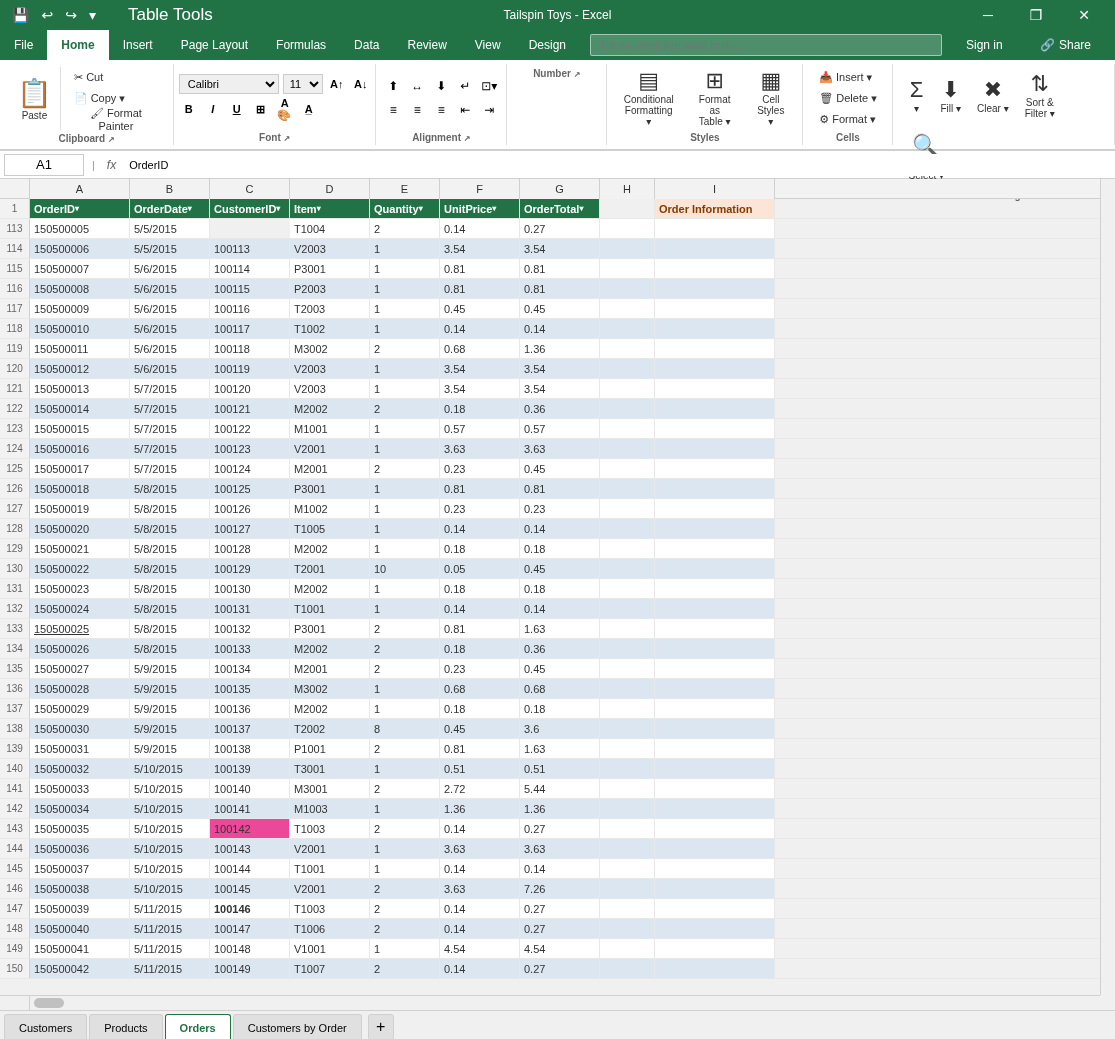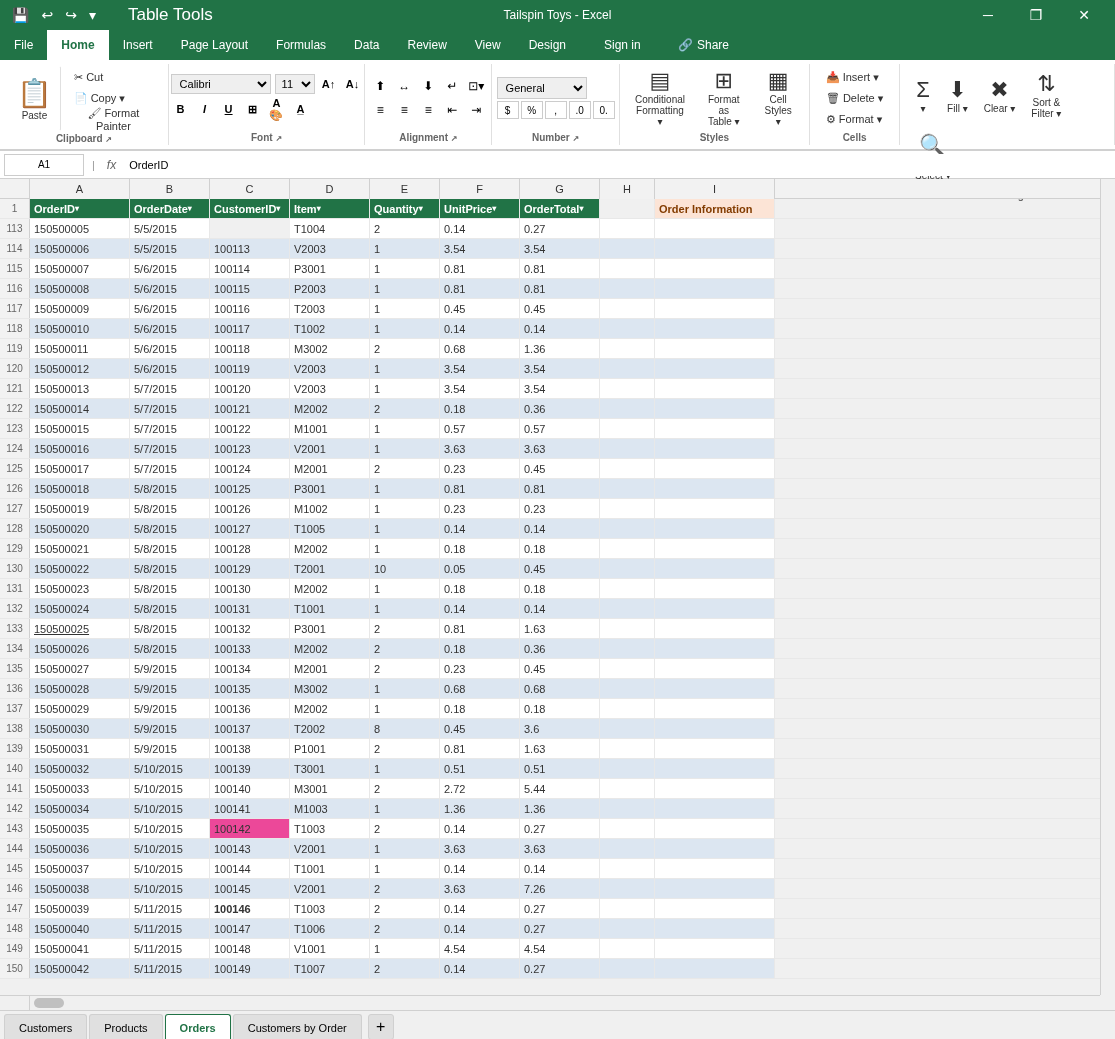--- a/index.html
+++ b/index.html
@@ -54,21 +54,21 @@
     
     .align-row { display: flex; gap: 2px; }
     .align-btn { width: 22px; height: 22px; border: 1px solid transparent; background: transparent; cursor: pointer; font-size: 12px; display: flex; align-items: center; justify-content: center; border-radius: 2px; }
 
     
     .number-select { width: 90px; height: 22px; font-size: 11px; border: 1px solid #ccc; padding: 0 4px; }
     .number-btn { width: 22px; height: 18px; border: 1px solid #ccc; background: white; cursor: pointer; font-size: 10px; }
 
     
     .formula-bar { display: flex; align-items: center; height: 28px; background: white; border-bottom: 1px solid #d0d0d0; padding: 0 4px; gap: 4px; }
-    .name-box { width: 80px; height: 22px; border: 1px solid #ccc; font-size: 10px; padding: 0 4px; text-align: center; }
+    .name-box { width: 80px; height: 22px; border: 1px solid #ccc; font-size: 13px; padding: 0 4px; text-align: center; }
     .formula-sep { color: #999; padding: 0 4px; }
     .fx-label { font-size: 12px; color: #666; font-style: italic; padding: 0 4px; }
     .formula-input { flex: 1; height: 22px; border: 1px solid transparent; font-size: 11px; padding: 0 4px; outline: none; }
 
     
     .spreadsheet-area { display: flex; flex-direction: column; height: calc(1039px - 30px - 30px - 90px - 28px - 30px); }
 
     
     .grid-header-row { display: flex; background: #f2f2f2; border-bottom: 1px solid #d0d0d0; height: 20px; }
     .row-num-header { width: 30px; min-width: 30px; border-right: 1px solid #d0d0d0; }
@@ -118,20 +118,21 @@
     <button class="ribbon-tab">File</button>
     <button class="ribbon-tab active">Home</button>
     <button class="ribbon-tab">Insert</button>
     <button class="ribbon-tab">Page Layout</button>
     <button class="ribbon-tab">Formulas</button>
     <button class="ribbon-tab">Data</button>
     <button class="ribbon-tab">Review</button>
     <button class="ribbon-tab">View</button>
     <button class="ribbon-tab">Design</button>
     <div style="flex:1;display:flex;align-items:center;padding:0 10px;gap:10px;">
+      <input type="text" style="flex: 1 1 0%; height: 22px; border: 1px solid rgba(255, 255, 255, 0.5); background: rgba(255, 255, 255, 0.2); color: white; font-size: 11px; padding: 0px 8px; border-radius: 2px;" placeholder="Tell me what you want to do...">
       <button class="ribbon-tab">Sign in</button>
       <button class="ribbon-tab">🔗 Share</button>
     </div>
   </div>
 
   <div class="ribbon-content">
 
     <div class="ribbon-group">
       <div class="ribbon-group-content">
         <button class="paste-btn">
@@ -181,30 +182,20 @@
           <button class="align-btn">≡</button>
           <button class="align-btn">≡</button>
           <button class="align-btn">⇤</button>
           <button class="align-btn">⇥</button>
         </div>
       </div>
       <div class="ribbon-group-label">Alignment <span style="font-size:8px;">↗</span></div>
     </div>
 
     <div class="ribbon-group" style="min-width:100px;">
-      <div style="display:flex;flex-direction:column;gap:2px;flex:1;justify-content:center;">
-        <select class="number-select"><option>General</option></select>
-        <div style="display:flex;gap:2px;align-items:center;">
-          <button class="number-btn">$</button>
-          <button class="number-btn">%</button>
-          <button class="number-btn">,</button>
-          <button class="number-btn">.0</button>
-          <button class="number-btn">0.</button>
-        </div>
-      </div>
       <div class="ribbon-group-label">Number <span style="font-size:8px;">↗</span></div>
     </div>
 
     <div class="ribbon-group" style="min-width:130px;">
       <div style="display:flex;gap:4px;flex:1;align-items:center;">
         <button class="rb-btn">
           <div class="icon">▤</div>
           <div class="lbl">Conditional<br>Formatting ▾</div>
         </button>
         <button class="rb-btn">

